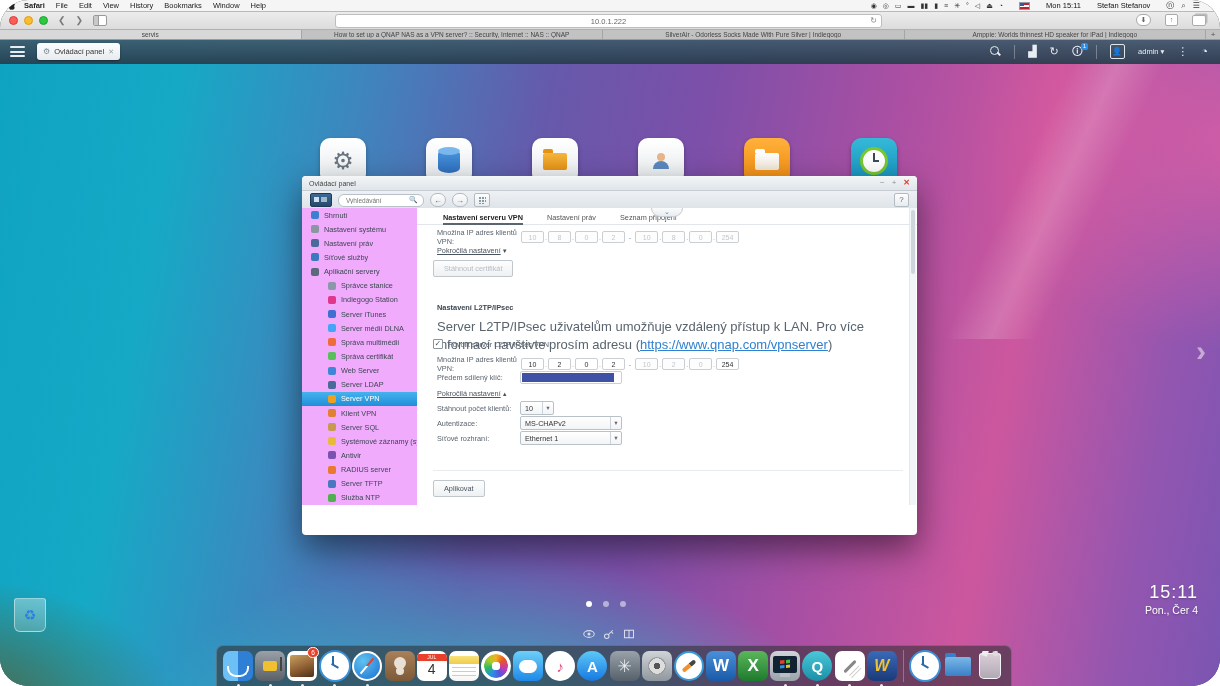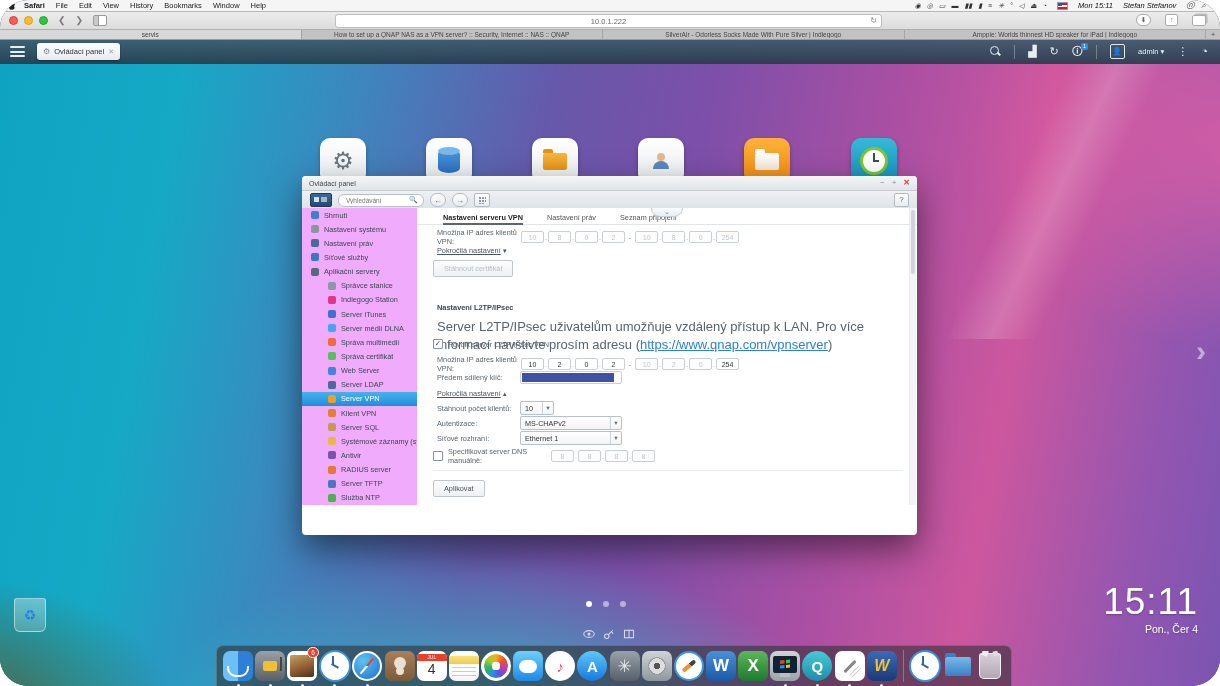--- a/index.html
+++ b/index.html
@@ -14,21 +14,21 @@
       radial-gradient(520px 300px at 40% 112%, rgba(34,214,205,.9), rgba(34,214,205,0) 70%),
       radial-gradient(420px 300px at 103% 16%, rgba(236,95,160,.75), rgba(236,95,160,0) 70%),
       linear-gradient(100deg,#0fa3c2 0%,#16a9c6 14%,#3f85bd 28%,#6659ab 42%,#7d4fa9 54%,#aa4fa3 68%,#cc579e 80%,#9356b0 92%,#7a55b2 100%);}
   #flare{left:900px;top:39px;width:320px;height:300px;background:linear-gradient(115deg,rgba(255,255,255,0) 40%,rgba(255,255,255,.18) 50%,rgba(255,255,255,0) 60%);}
 
   
   #menubar{left:0;top:0;width:1220px;height:11px;background:#f5f5f5;border-bottom:1px solid #b9b9b9;display:flex;align-items:center;font-size:7.5px;color:#222;z-index:60;}
   #menubar .apple{margin:0 8px 0 9px;display:flex;align-items:center;}
   #menubar .menu-item{margin-right:11px;white-space:nowrap;}
   #menubar .menu-item:first-of-type{font-weight:bold;}
-  #mb-right{margin-left:auto;display:flex;align-items:center;gap:10px;padding-right:0;font-style:italic;}
+  #mb-right{margin-left:auto;display:flex;align-items:center;gap:16px;padding-right:20px;}
   .status-icon{font-size:7px;color:#333;line-height:1;}
   .flag-us{width:9px;height:6px;background:linear-gradient(#b23 33%,#fff 33%,#fff 66%,#b23 66%);border:0.5px solid #99a;position:relative;}
   .flag-us::before{content:"";position:absolute;left:0;top:0;width:4px;height:3px;background:#335a9a;}
   #mb-time,#mb-user{font-size:7.5px;color:#111;white-space:nowrap;}
 
   
   #sftoolbar{left:0;top:11px;width:1220px;height:18px;background:linear-gradient(#ededed,#dcdcdc);border-bottom:1px solid #b0b0b0;display:flex;align-items:center;z-index:59;}
   .tl{width:7px;height:7px;border-radius:50%;margin-left:6px;}
   .tl.red{background:#f95f57;border:.5px solid #da3d34;margin-left:9px;}
   .tl.yel{background:#fbbd2e;border:.5px solid #df9c11;}
@@ -157,21 +157,21 @@
   
   #pager{left:586px;top:601px;display:flex;gap:11px;z-index:6;}
   .pdot{width:6px;height:6px;border-radius:50%;background:rgba(255,255,255,.5);}
   .pdot.active{background:#fff;}
   #desk-tools{left:583px;top:628px;display:flex;gap:8px;z-index:6;}
   .dtool{width:12px;height:12px;color:rgba(255,255,255,.75);}
   #next-chevron{left:1196px;top:334px;font-size:30px;color:rgba(255,255,255,.5);z-index:6;font-weight:bold;}
   #recycle{left:14px;top:598px;width:30px;height:32px;z-index:6;background:linear-gradient(rgba(255,255,255,.35),rgba(255,255,255,.18));border:1px solid rgba(255,255,255,.45);border-radius:3px 3px 6px 6px;display:flex;align-items:center;justify-content:center;}
   #recycle .rg{font-size:14px;color:#2a7fe0;}
   #clock{right:22px;top:583px;text-align:right;color:#fff;z-index:6;}
-  #clock .time{font-size:37px;font-weight:300;letter-spacing:1px;line-height:1;text-shadow:0 1px 2px rgba(0,0,0,.25);}
+  #clock .time{font-size:18px;font-weight:300;letter-spacing:1px;line-height:1;text-shadow:0 1px 2px rgba(0,0,0,.25);}
   #clock .date{font-size:10.5px;margin-top:3px;text-shadow:0 1px 2px rgba(0,0,0,.25);}
 
   
   #dock{left:216px;bottom:0;width:796px;height:41px;background:rgba(46,46,50,.58);border:1px solid rgba(255,255,255,.18);border-bottom:0;border-radius:7px 7px 0 0;display:flex;align-items:center;padding:0 5px;box-sizing:border-box;z-index:50;}
   .dock-item{width:32px;height:32px;margin:0 0.5px;position:relative;display:flex;align-items:center;justify-content:center;}
   .dock-item .base{width:30px;height:30px;border-radius:7px;display:flex;align-items:center;justify-content:center;overflow:hidden;}
   .dock-item .rund{position:absolute;bottom:-5px;left:50%;margin-left:-1.5px;width:3px;height:3px;border-radius:50%;background:rgba(255,255,255,.85);}
   .dock-item .badge{position:absolute;top:-3px;right:-1px;background:#e8402a;color:#fff;font-size:6.5px;border-radius:6px;padding:0 3px;line-height:9px;border:1px solid #fff;}
   .glyphW{font-size:17px;font-weight:bold;color:#fff;}
   .di-finder .base{background:linear-gradient(90deg,#6cc0f5 50%,#2e7fd6 50%);}
@@ -543,33 +543,20 @@
             <span class="car">▼</span>
           </span>
       </div>
       <div class="frow" style="left:20px;top:223px;">
         <span class="flabel">Síťové rozhraní:</span>
         <span class="qsel" style="width:96px;">
             <span>Ethernet 1</span>
             <span class="car">▼</span>
           </span>
       </div>
-      <div class="frow" style="left:16px;top:239px;">
-        <span class="cbx"></span>
-        <span style="width:102px;">Specifikovat server DNS manuálně:</span>
-        <span id="ip-dns" style="display:flex;align-items:center;">
-            <span class="ipf dis">8</span>
-            <span class="ipdot">.</span>
-            <span class="ipf dis">8</span>
-            <span class="ipdot">.</span>
-            <span class="ipf dis">8</span>
-            <span class="ipdot">.</span>
-            <span class="ipf dis">8</span>
-          </span>
-      </div>
       <div class="hdiv" style="top:262px;"></div>
       <div class="btn abs" style="left:16px;top:272px;">Aplikovat</div>
 
       <div id="ct-scroll">
           <span class="thumb"></span>
         </div>
     </div>
   </div>
 
   <div id="pager" class="abs">

